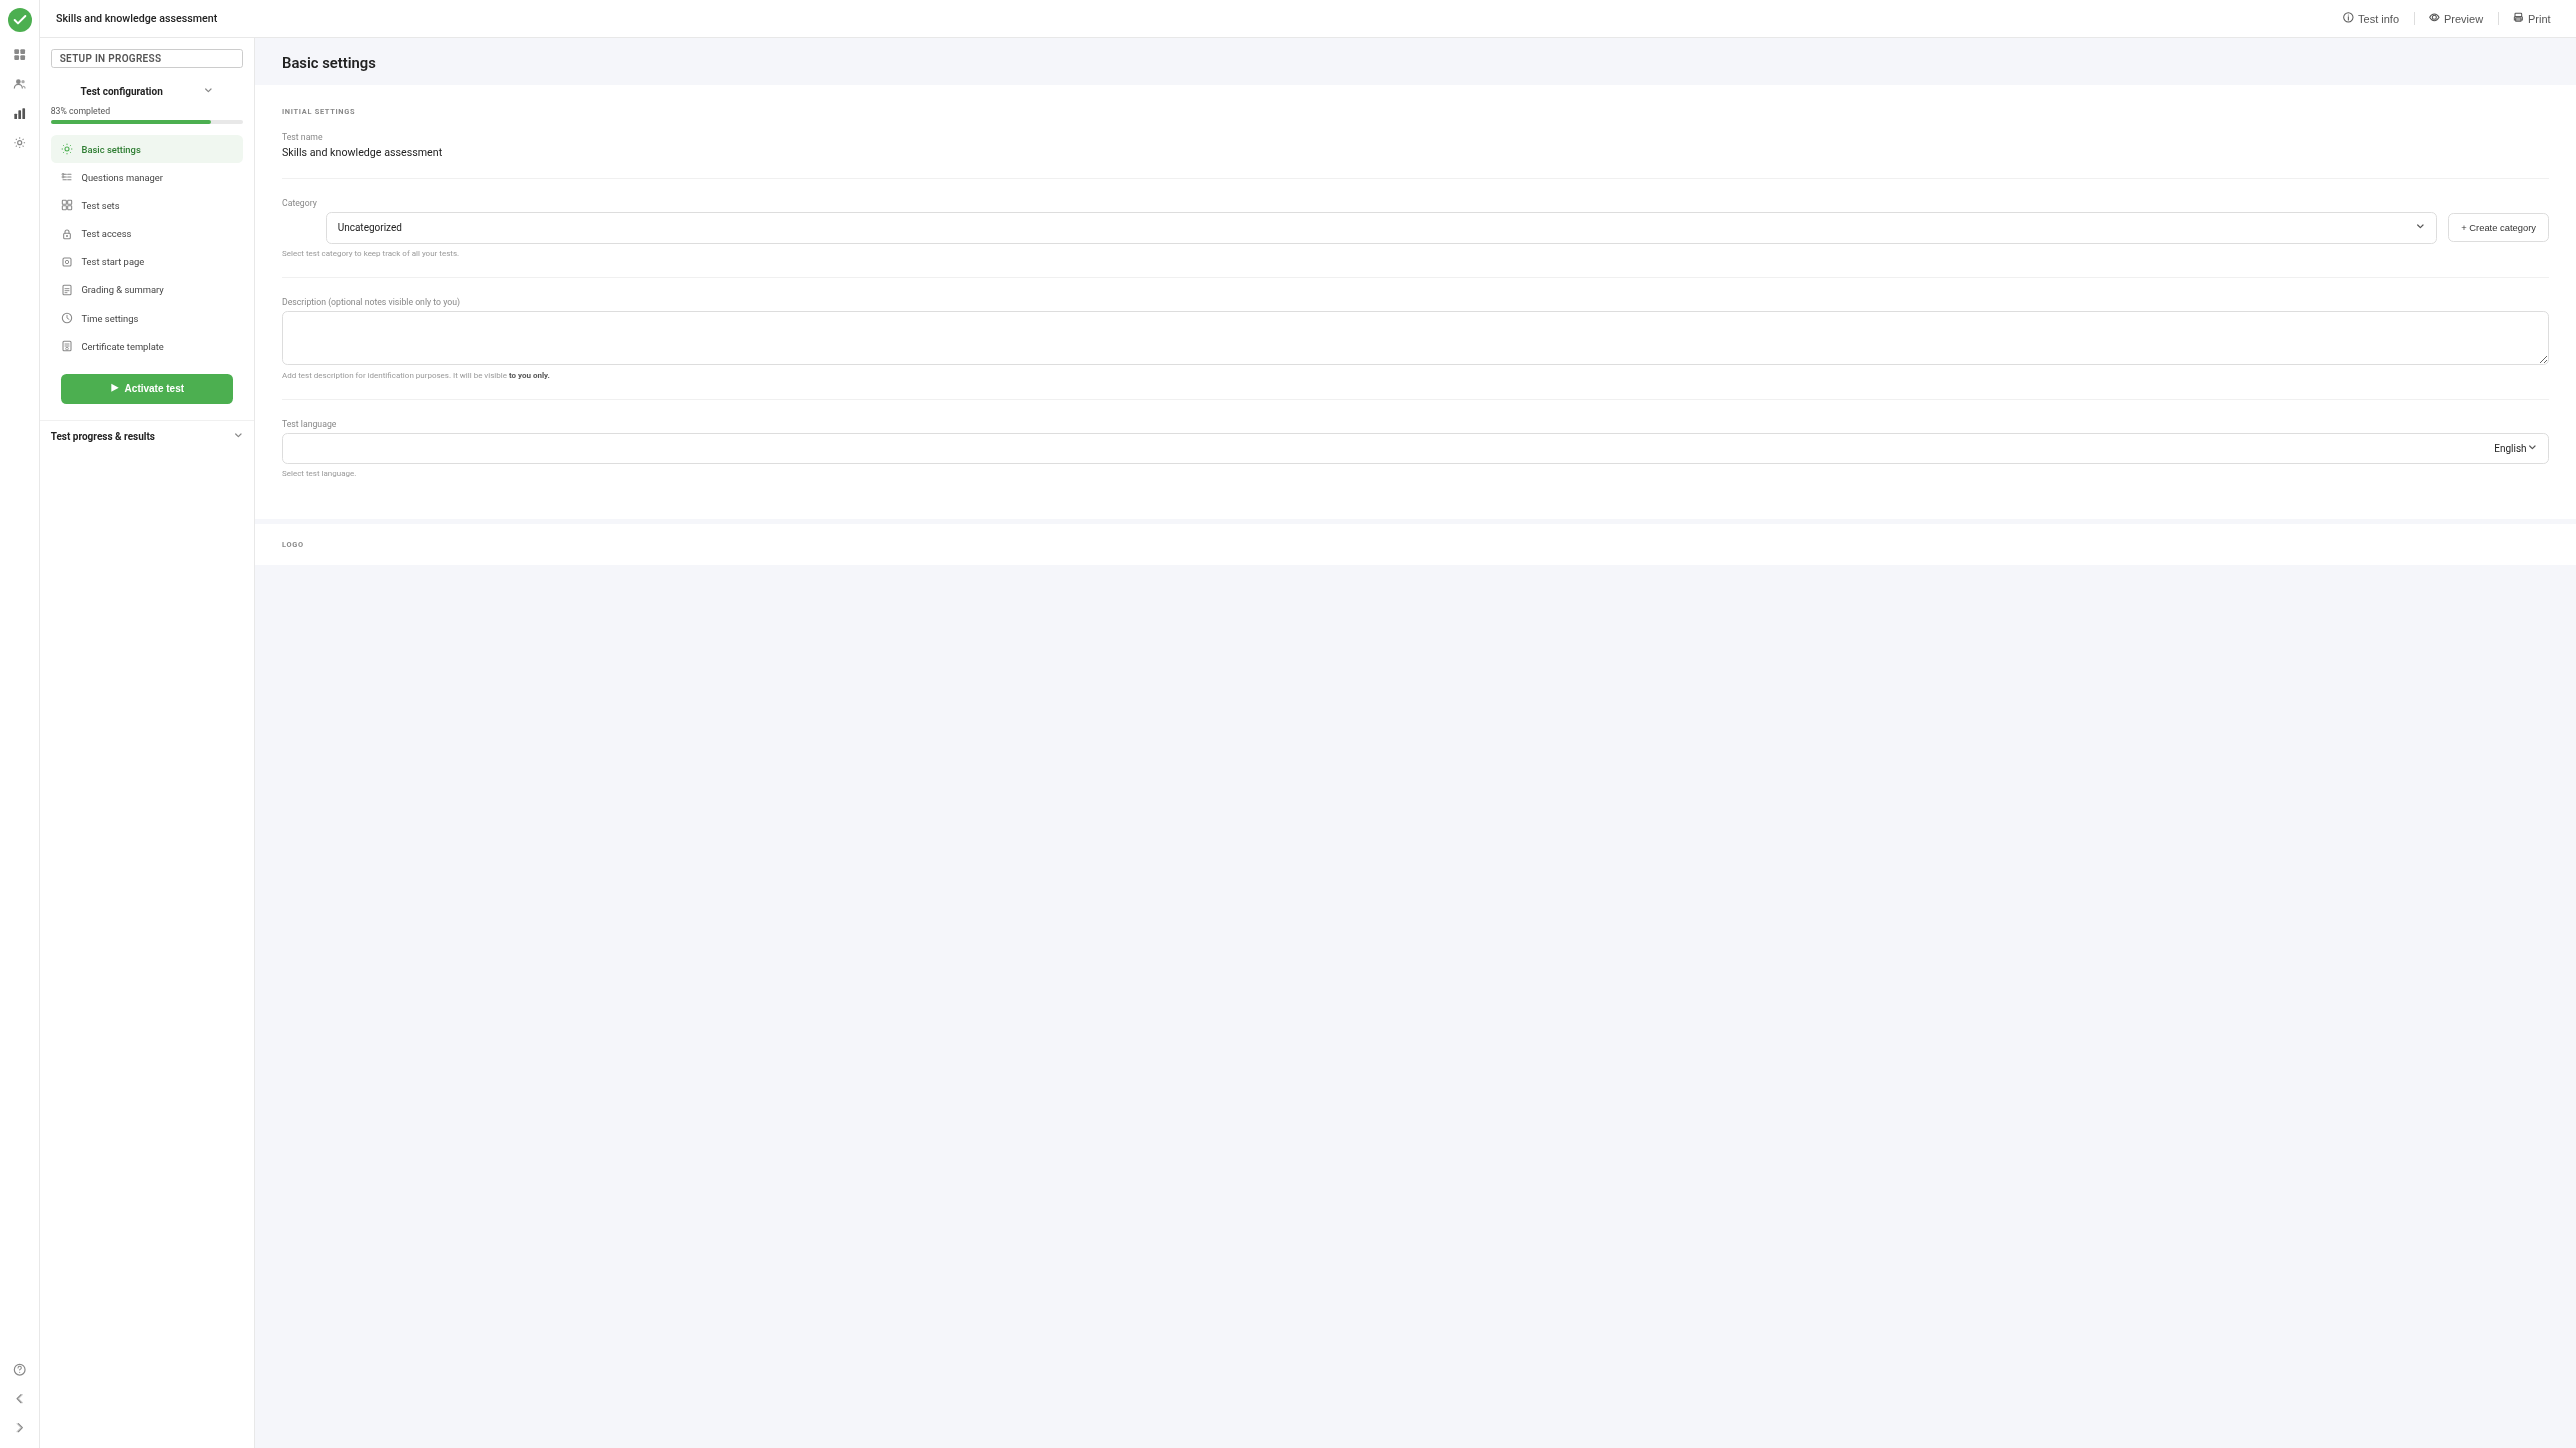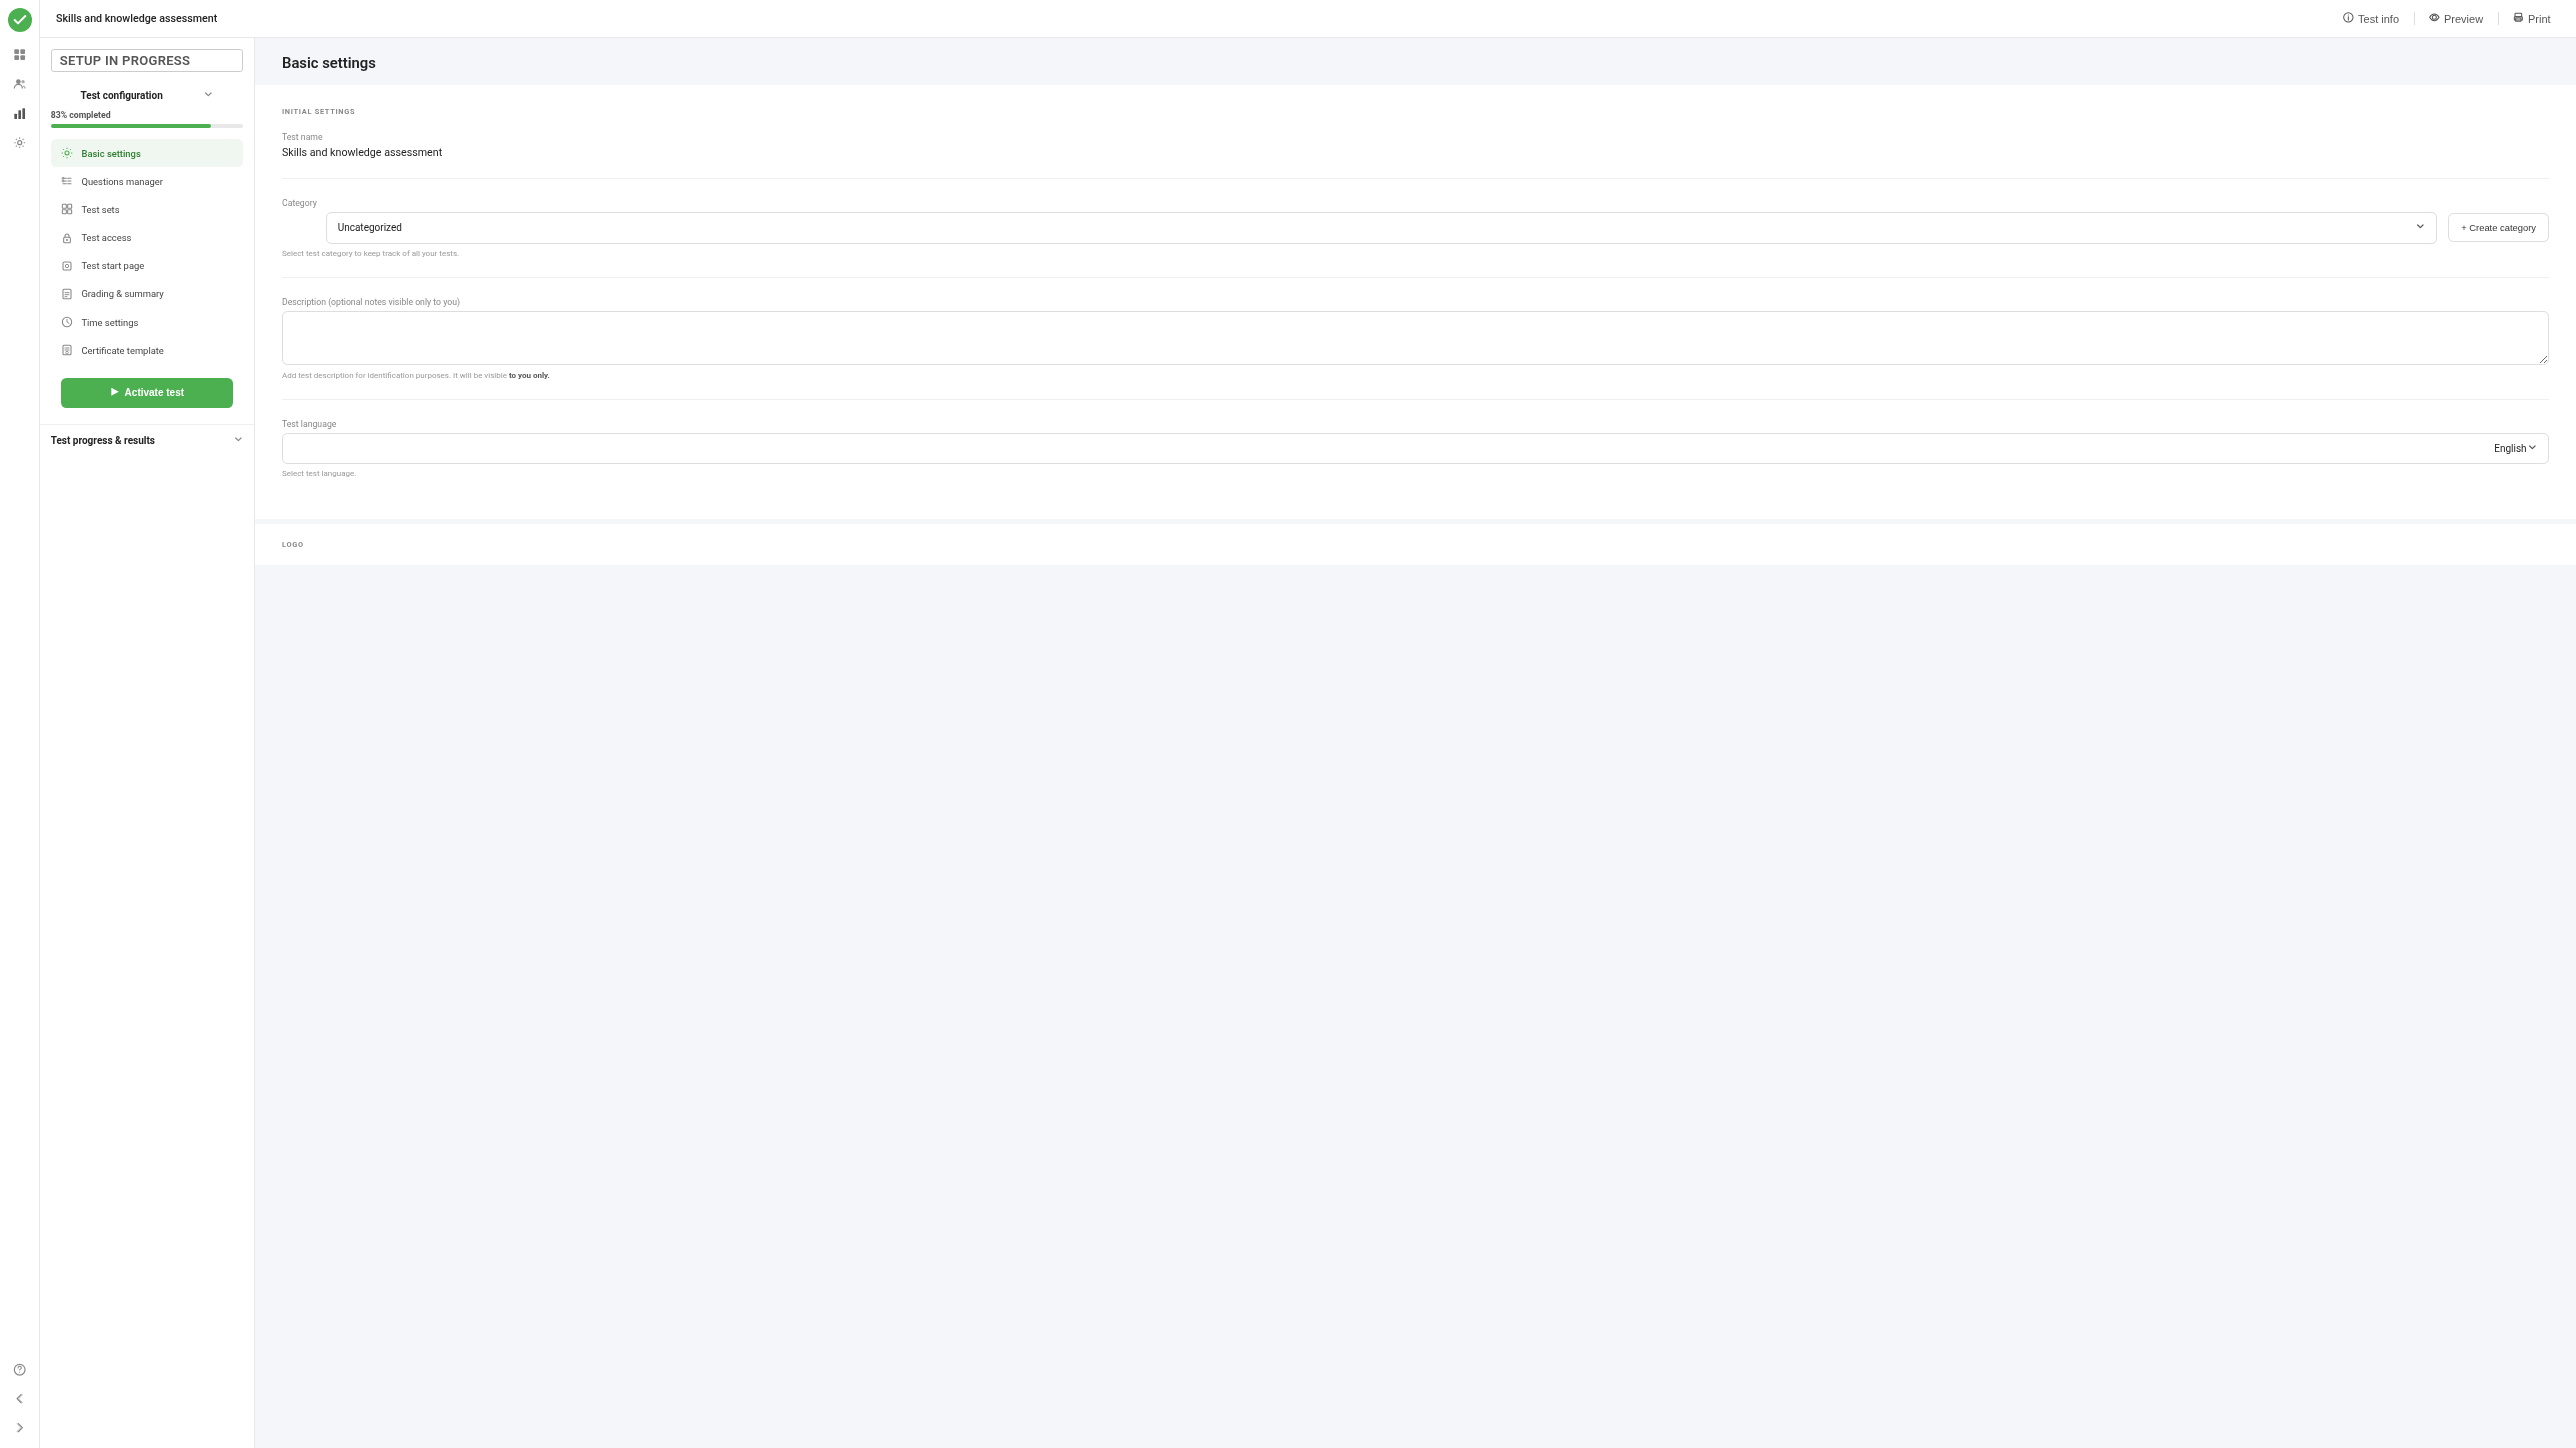--- a/index.html
+++ b/index.html
@@ -118,21 +118,21 @@
     }
 
     .setup-badge {
       margin: 10.7px;
       display: inline-block;
     }
     .setup-badge-inner {
       border: 0.7px solid #ccc;
       border-radius: 2.7px;
       padding: 3.4px 8px;
-      font-size: 13px;
+      font-size: 10px;
       font-weight: 600;
       color: #555;
       letter-spacing: 0.3px;
       text-transform: uppercase;
     }
 
     .config-section {
       padding: 0 10.7px;
     }
 
@@ -149,21 +149,20 @@
       font-weight: 700;
       color: #222;
     }
     .config-header .chevron {
       color: #888;
       font-size: 10.7px;
     }
 
     .progress-section {
       padding: 2.7px 0 8px 0;
-      font-weight: bold;
     }
     .progress-label {
       font-size: 8.7px;
       color: #555;
       margin-bottom: 4px;
     }
     .progress-bar-bg {
       background: #e8e8e8;
       border-radius: 2.7px;
       height: 4px;

